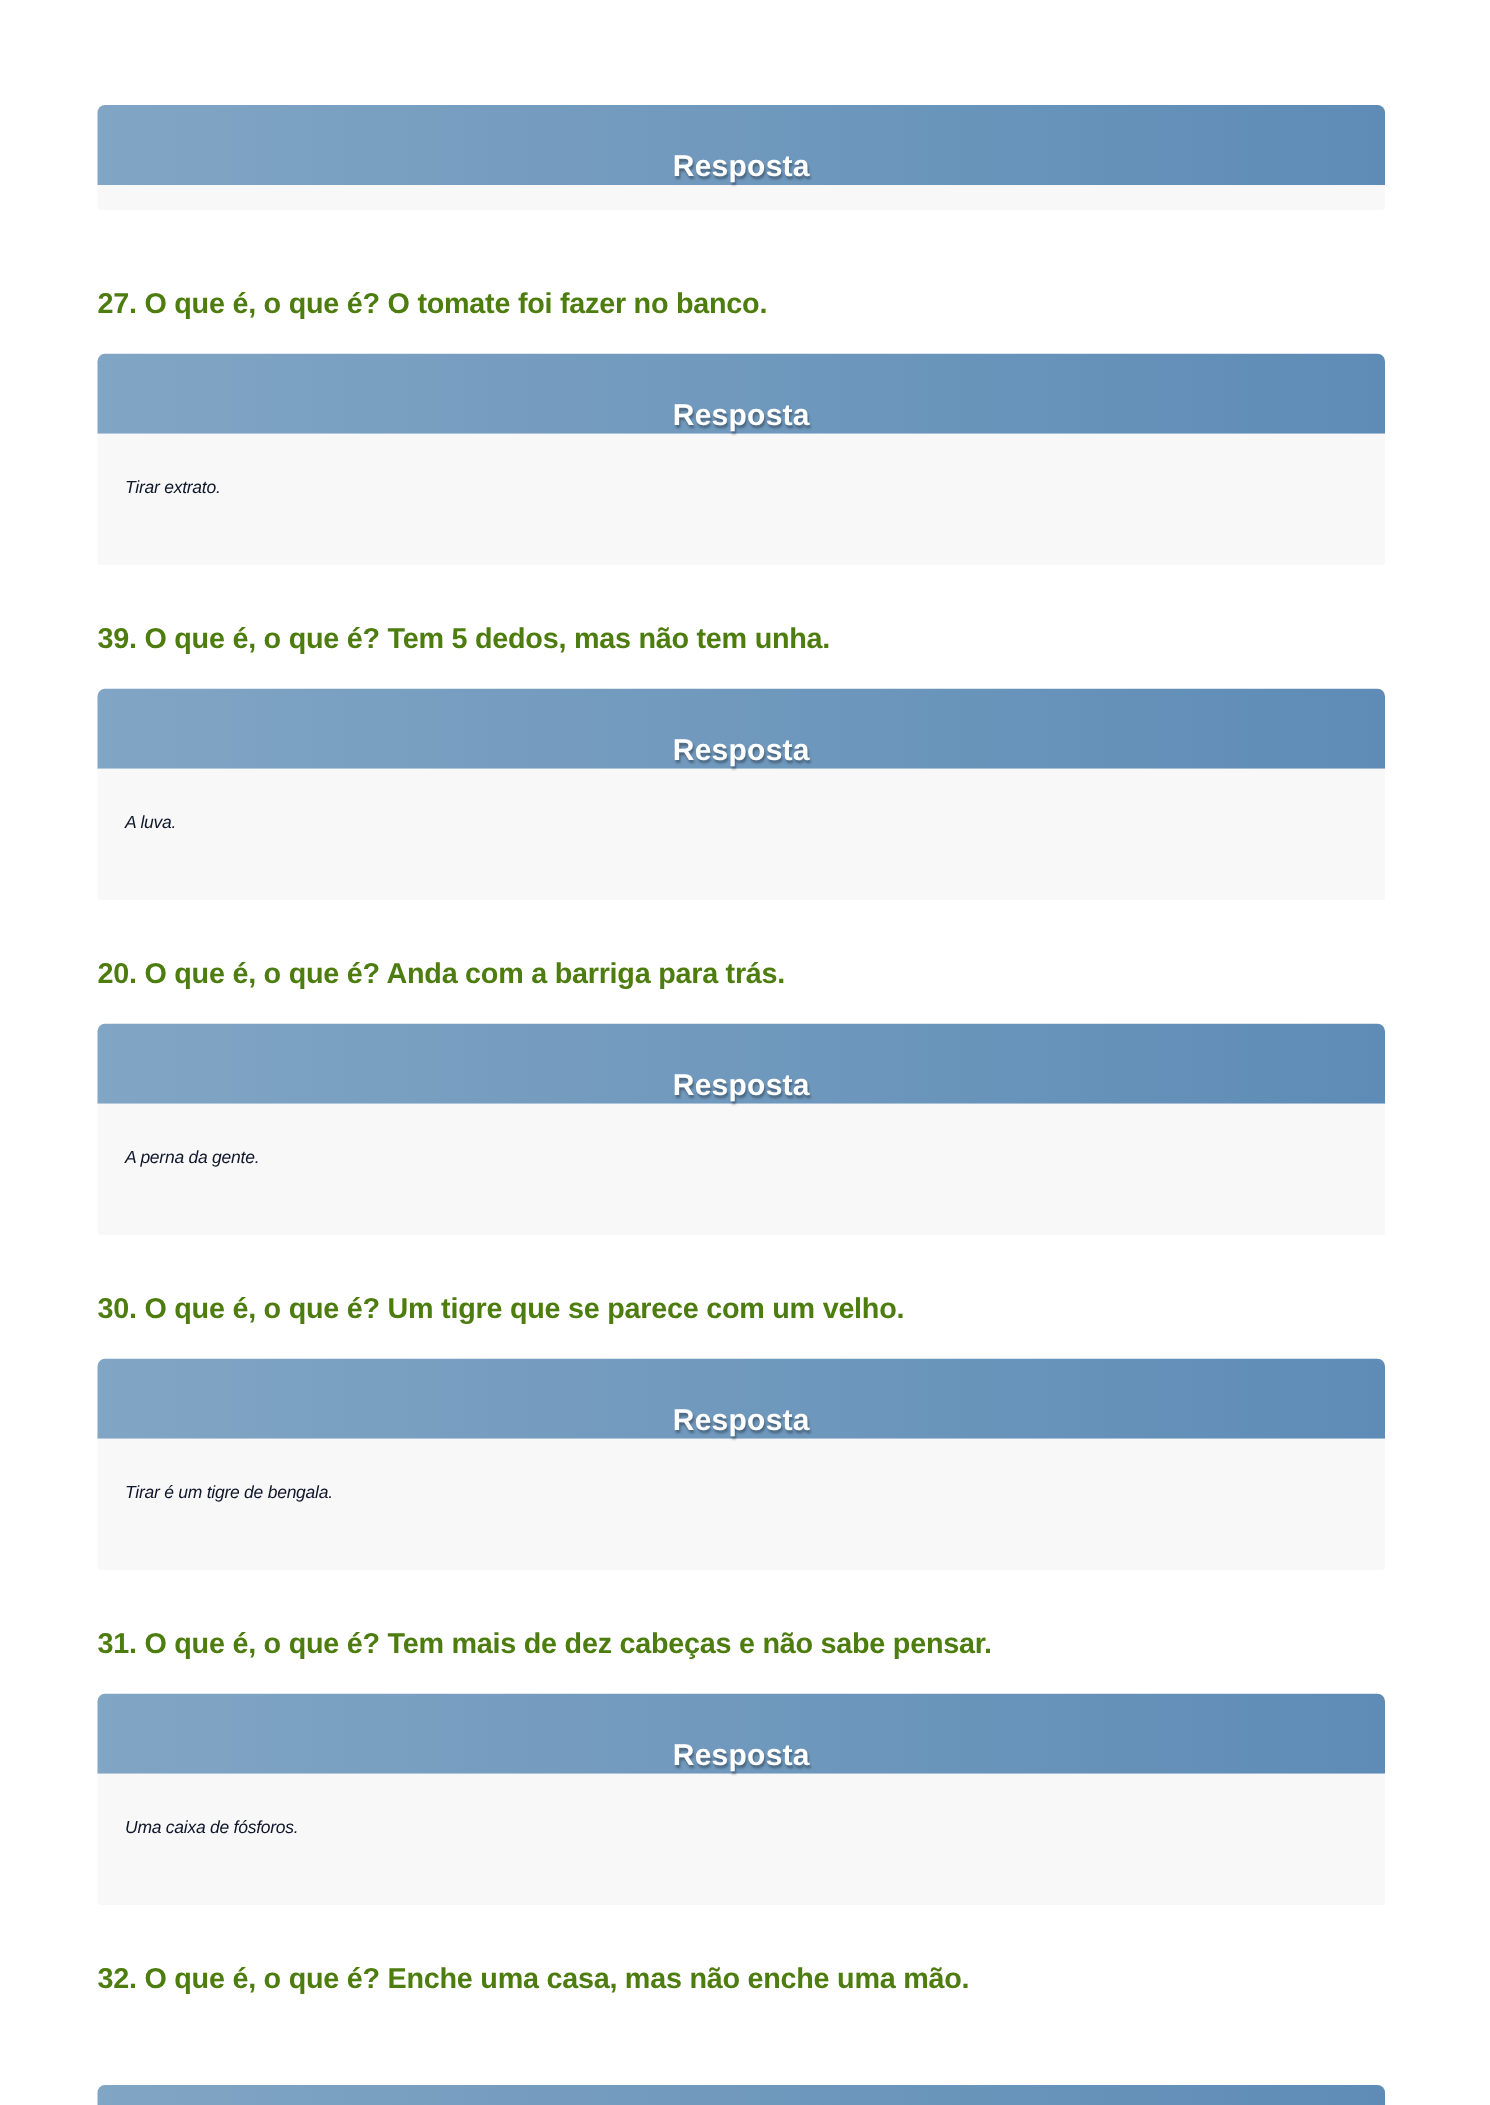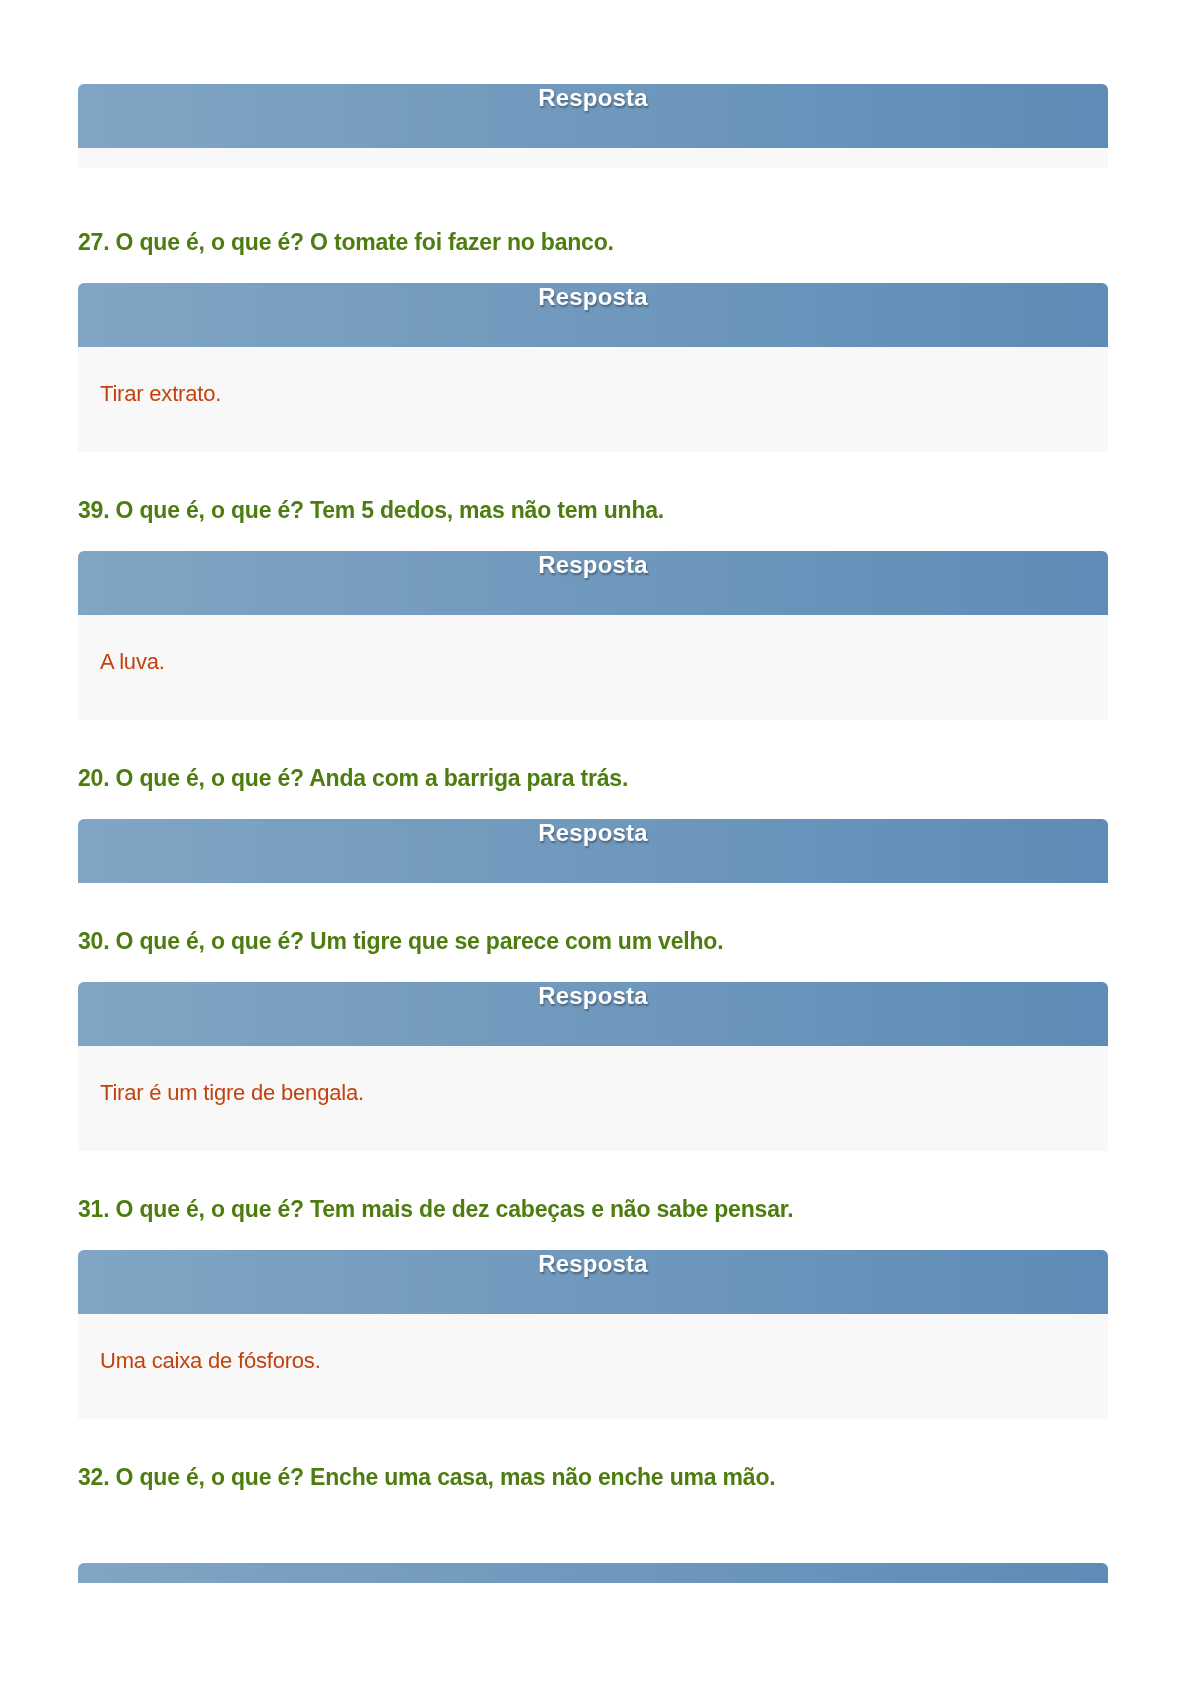--- a/index.html
+++ b/index.html
@@ -18,21 +18,21 @@
     position: absolute;
     left: 78px;
     top: 0;
     width: 1030px;
   }
   .resposta-bar {
     height: 64px;
     border-radius: 6px 6px 0 0;
     background: linear-gradient(to right, #81a5c4, #5e8cb6);
     display: flex;
-    align-items: flex-start;
+    align-items: flex-end;
     justify-content: center;
     border: 0;
     width: 100%;
     padding: 0;
     cursor: pointer;
   }
   .resposta-bar span {
     color: #ffffff;
     font-size: 24px;
     font-weight: bold;
@@ -41,23 +41,24 @@
   }
   .answer-box {
     background: #f8f8f9;
     height: 105px;
     border-radius: 0 0 2px 2px;
     box-sizing: border-box;
     padding: 34px 22px 0 22px;
   }
   .answer-box p {
     margin: 0;
-    font-size: 22px;
-    color: #c2410c;
+    font-size: 14px;
+    color: #0f172a;
     letter-spacing: -0.2px;
+    font-style: italic;
   }
   .answer-sliver {
     background: #f8f8f9;
     height: 20px;
     border-radius: 0 0 2px 2px;
   }
   .question {
     margin: 44px 0 0 0;
     font-size: 23px;
     line-height: 28px;
@@ -115,20 +116,23 @@
     <div class="answer-box">
       <p>A luva.</p>
     </div>
   </div>
 
   <div>
     <p class="question">20. O que é, o que é? Anda com a barriga para trás.</p>
     <button class="resposta-bar bar-after-question">
       <span>Resposta</span>
     </button>
+    <div class="answer-box">
+      <p>A perna da gente.</p>
+    </div>
   </div>
 
   <div>
     <p class="question">30. O que é, o que é? Um tigre que se parece com um velho.</p>
     <button class="resposta-bar bar-after-question">
       <span>Resposta</span>
     </button>
     <div class="answer-box">
       <p>Tirar é um tigre de bengala.</p>
     </div>

